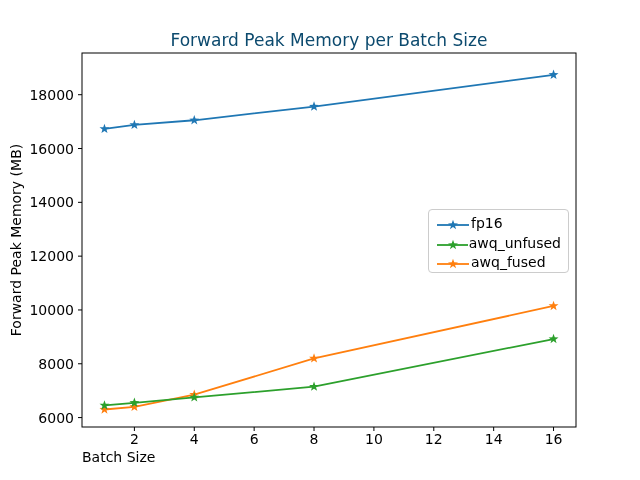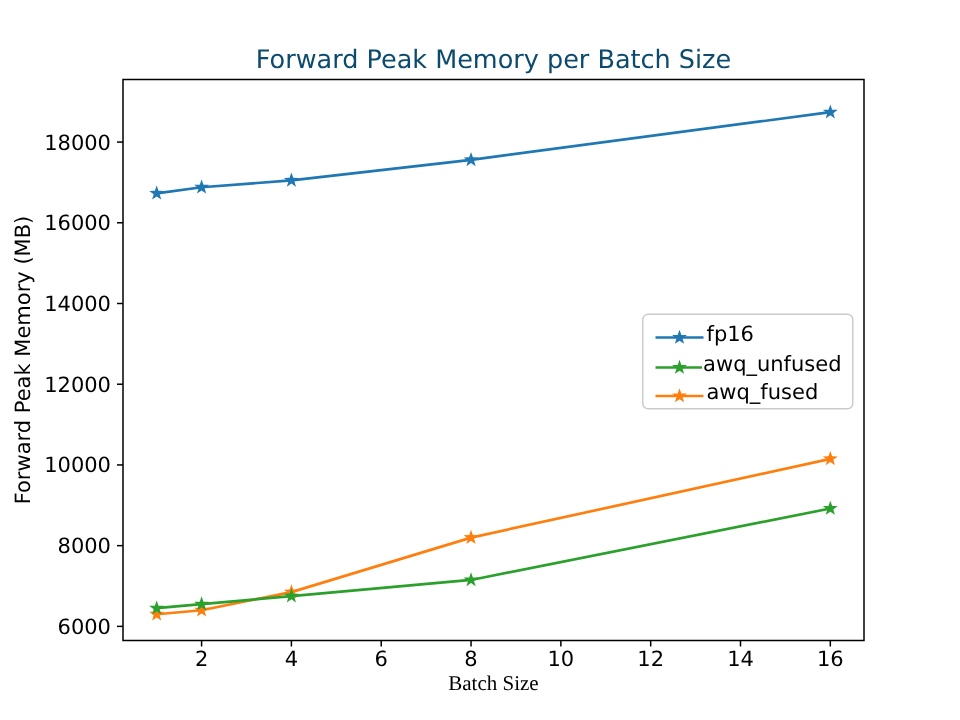--- a/index.html
+++ b/index.html
@@ -32,24 +32,22 @@
     transform: translate(-50%, -50%) rotate(-90deg);
     font-size: 14px;
     color: #000000;
     white-space: nowrap;
   }
   .xlabel {
     position: absolute;
     left: 82px;
     top: 449px;
     width: 494px;
-    text-align: center;
     font-size: 14px;
     color: #000000;
-    font-family: Liberation Serif, serif;
   }
   svg.plot {
     position: absolute;
     left: 0;
     top: 0;
   }
   .legend {
     position: absolute;
     left: 428px;
     top: 209px;

